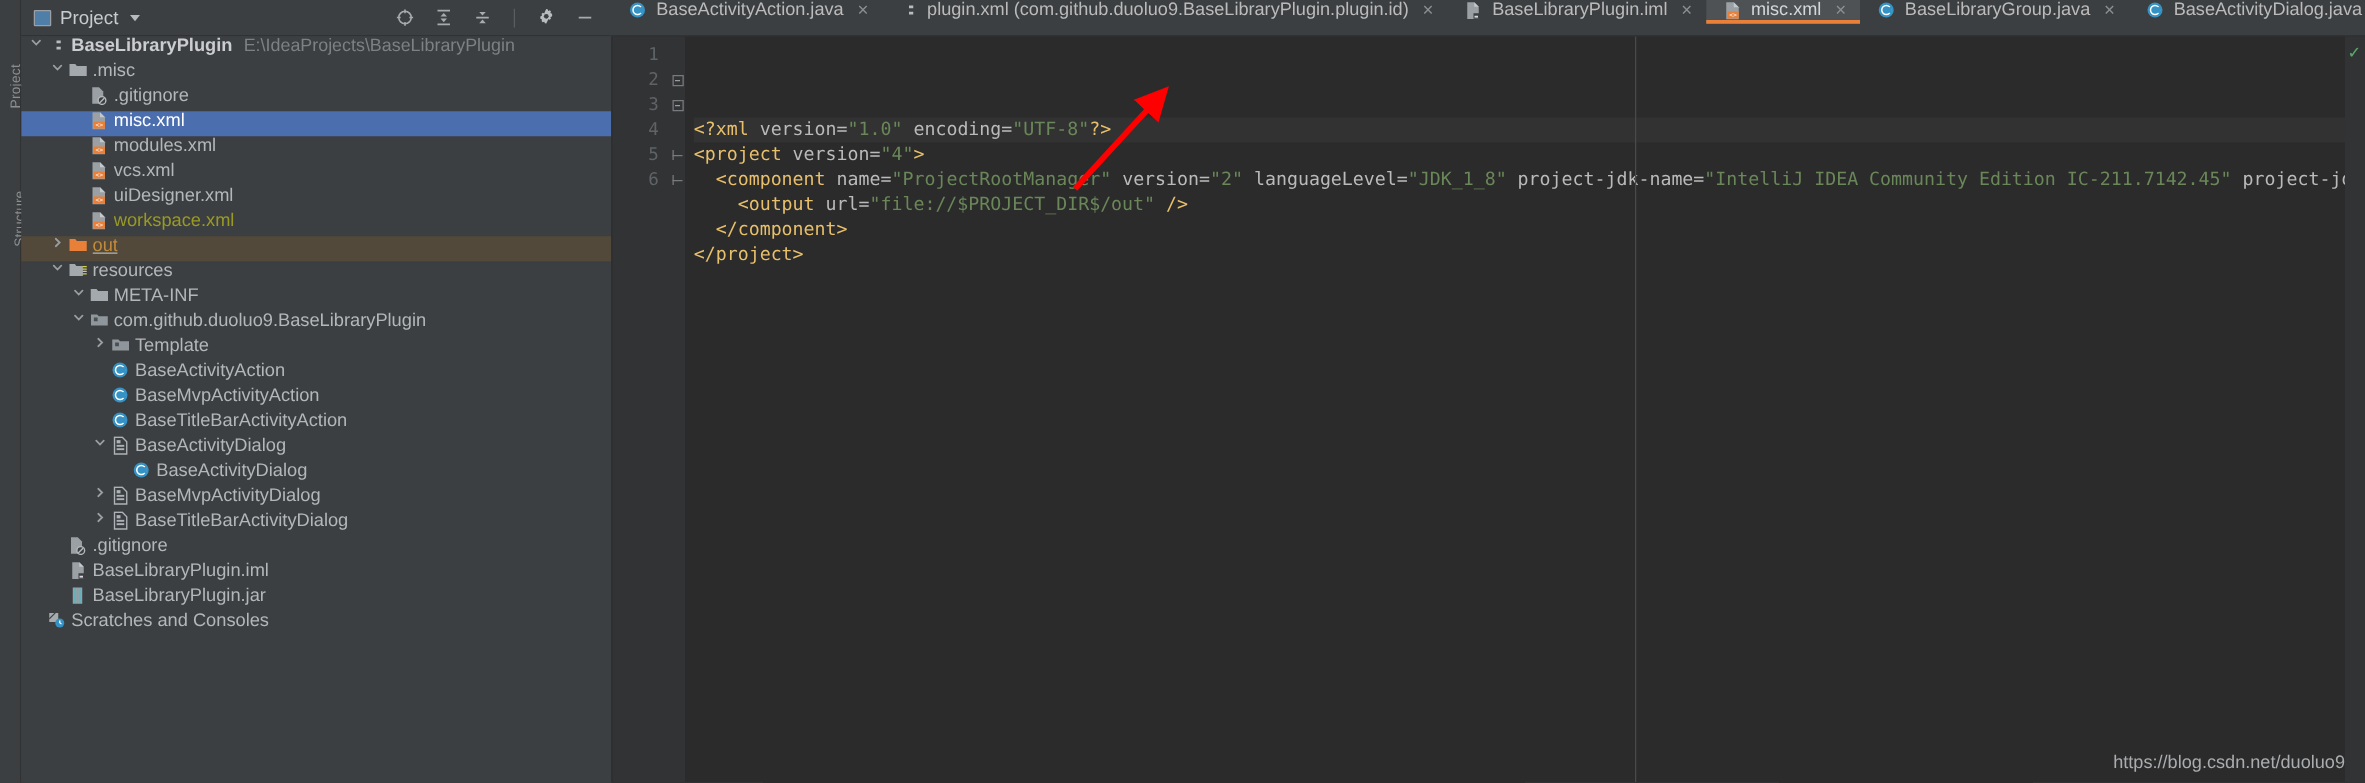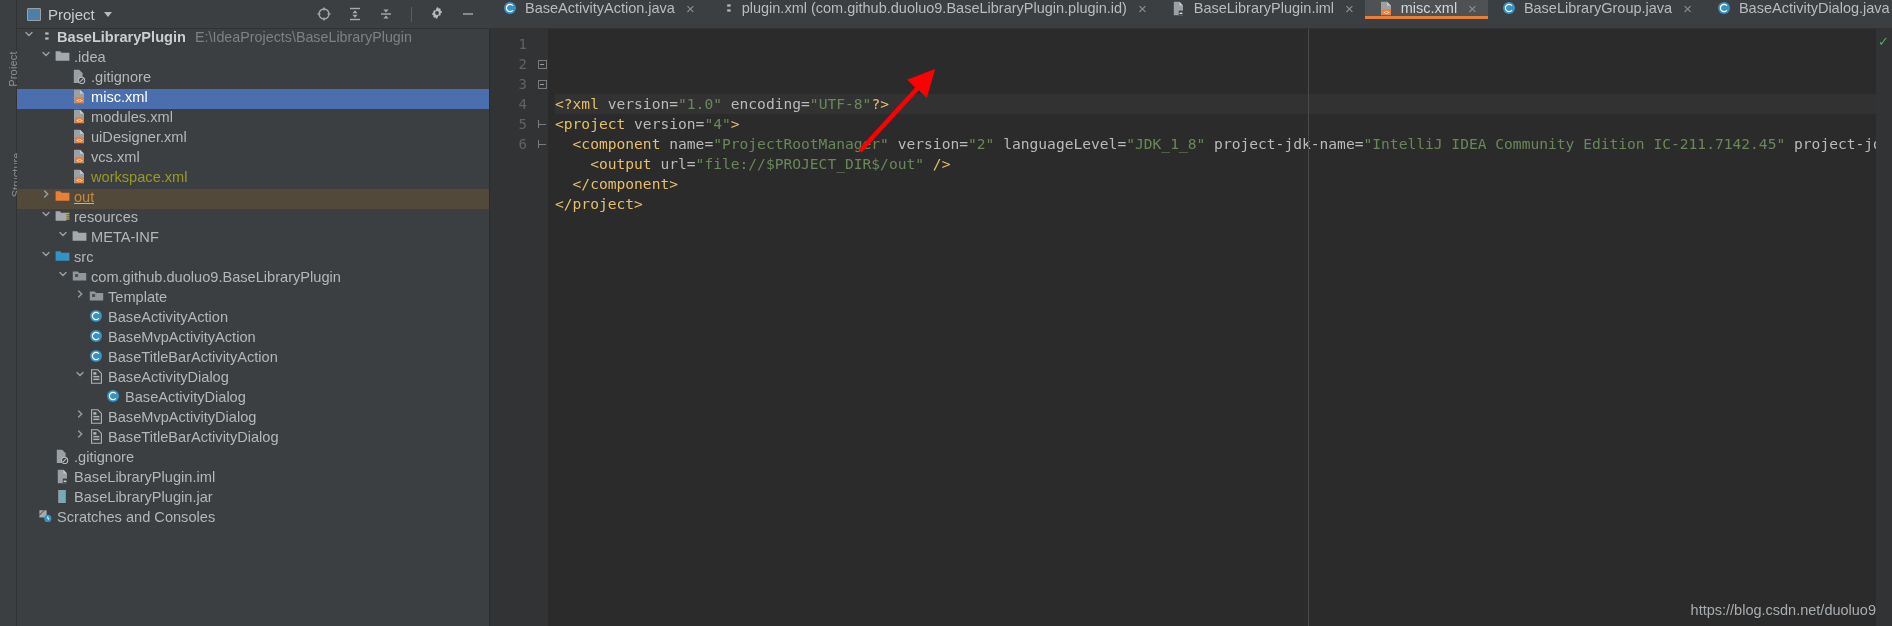--- a/index.html
+++ b/index.html
@@ -258,21 +258,21 @@
           <span class="arrow">
             <svg width="10" height="10" viewBox="0 0 10 10">
               <path d="M2 3.5 L5 6.6 L8 3.5" fill="none" stroke="#9a9ea1" stroke-width="1.4" stroke-linecap="round"></path>
             </svg>
           </span>
           <span class="ico">
             <svg width="15" height="13" viewBox="0 0 15 13">
               <path d="M.6 2.2h4.6l1.3 1.5h7.9v8H.6z" fill="#a3a9ad"></path>
             </svg>
           </span>
-          <span class="lbl">.idea</span>
+          <span class="lbl">.misc</span>
         </div>
         <div class="row">
           <span style="display: inline-block; width: 34px;"></span>
           <span class="noarrow"></span>
           <span class="ico">
             <svg width="14" height="15" viewBox="0 0 14 15">
               <path d="M1.8 .8h5.4l3.4 3.4v9.8H1.8z" fill="#9aa0a4"></path>
               <circle cx="9.6" cy="11.4" r="3.1" fill="#3c3f41" stroke="#b6babd" stroke-width="1.1"></circle>
               <line x1="7.6" y1="13.4" x2="11.6" y2="9.4" stroke="#b6babd" stroke-width="1.1"></line>
             </svg>
@@ -309,34 +309,34 @@
           <span style="display: inline-block; width: 34px;"></span>
           <span class="noarrow"></span>
           <span class="ico">
             <svg width="14" height="15" viewBox="0 0 14 15">
               <path d="M2 .7h6l4 4v9.6H2z" fill="#9aa0a4"></path>
               <path d="M8 .7l4 4H8z" fill="#c3c8cc"></path>
               <rect x="3" y="8.2" width="9" height="5.6" fill="#e8803a"></rect>
               <text x="7.5" y="12.6" font-size="5" fill="#ffffff" text-anchor="middle" font-family="monospace">&lt;&gt;</text>
             </svg>
           </span>
-          <span class="lbl">uiDesigner.xml</span>
+          <span class="lbl">vcs.xml</span>
         </div>
         <div class="row">
           <span style="display: inline-block; width: 34px;"></span>
           <span class="noarrow"></span>
           <span class="ico">
             <svg width="14" height="15" viewBox="0 0 14 15">
               <path d="M2 .7h6l4 4v9.6H2z" fill="#9aa0a4"></path>
               <path d="M8 .7l4 4H8z" fill="#c3c8cc"></path>
               <rect x="3" y="8.2" width="9" height="5.6" fill="#e8803a"></rect>
               <text x="7.5" y="12.6" font-size="5" fill="#ffffff" text-anchor="middle" font-family="monospace">&lt;&gt;</text>
             </svg>
           </span>
-          <span class="lbl">vcs.xml</span>
+          <span class="lbl">uiDesigner.xml</span>
         </div>
         <div class="row">
           <span style="display: inline-block; width: 34px;"></span>
           <span class="noarrow"></span>
           <span class="ico">
             <svg width="14" height="15" viewBox="0 0 14 15">
               <path d="M2 .7h6l4 4v9.6H2z" fill="#9aa0a4"></path>
               <path d="M8 .7l4 4H8z" fill="#c3c8cc"></path>
               <rect x="3" y="8.2" width="9" height="5.6" fill="#e8803a"></rect>
               <text x="7.5" y="12.6" font-size="5" fill="#ffffff" text-anchor="middle" font-family="monospace">&lt;&gt;</text>
@@ -384,34 +384,20 @@
             <svg width="10" height="10" viewBox="0 0 10 10">
               <path d="M2 3.5 L5 6.6 L8 3.5" fill="none" stroke="#9a9ea1" stroke-width="1.4" stroke-linecap="round"></path>
             </svg>
           </span>
           <span class="ico">
             <svg width="15" height="13" viewBox="0 0 15 13">
               <path d="M.6 2.2h4.6l1.3 1.5h7.9v8H.6z" fill="#a3a9ad"></path>
             </svg>
           </span>
           <span class="lbl">META-INF</span>
-        </div>
-        <div class="row">
-          <span style="display: inline-block; width: 17px;"></span>
-          <span class="arrow">
-            <svg width="10" height="10" viewBox="0 0 10 10">
-              <path d="M2 3.5 L5 6.6 L8 3.5" fill="none" stroke="#9a9ea1" stroke-width="1.4" stroke-linecap="round"></path>
-            </svg>
-          </span>
-          <span class="ico">
-            <svg width="15" height="13" viewBox="0 0 15 13">
-              <path d="M.6 2.2h4.6l1.3 1.5h7.9v8H.6z" fill="#3592c4"></path>
-            </svg>
-          </span>
-          <span class="lbl">src</span>
         </div>
         <div class="row">
           <span style="display: inline-block; width: 34px;"></span>
           <span class="arrow">
             <svg width="10" height="10" viewBox="0 0 10 10">
               <path d="M2 3.5 L5 6.6 L8 3.5" fill="none" stroke="#9a9ea1" stroke-width="1.4" stroke-linecap="round"></path>
             </svg>
           </span>
           <span class="ico">
             <svg width="15" height="13" viewBox="0 0 15 13">

